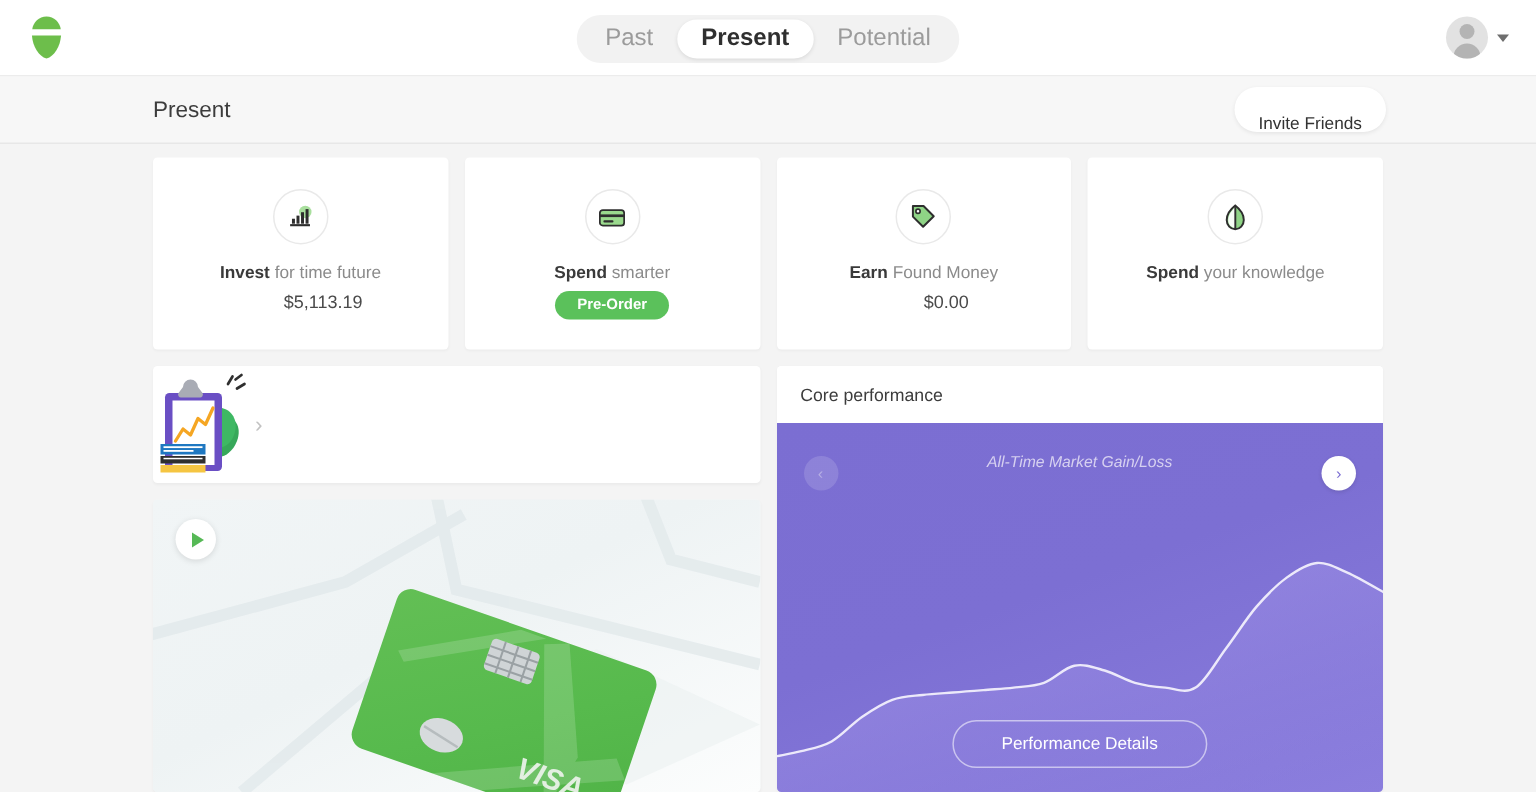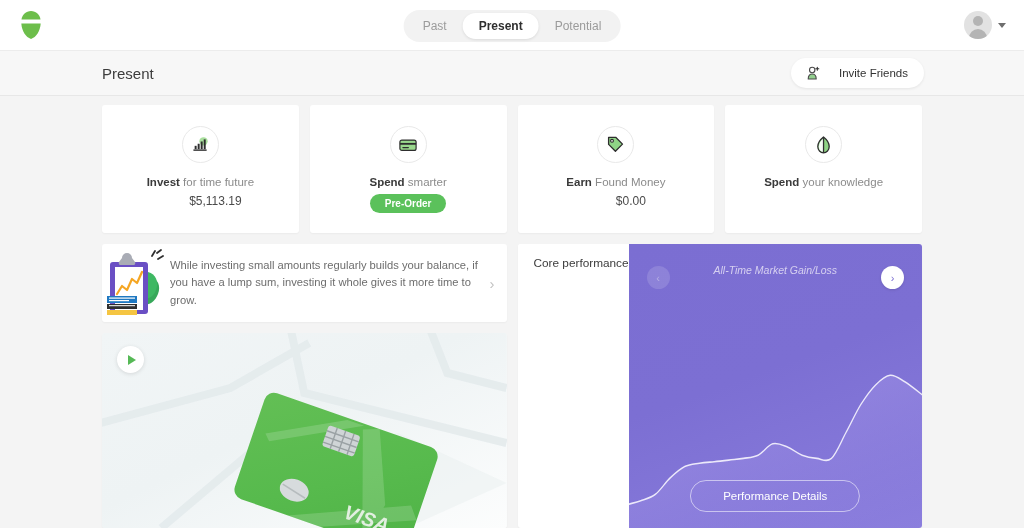--- a/index.html
+++ b/index.html
@@ -35,21 +35,21 @@
     transform: translateX(-50%);
     top: 10px;
     display: flex;
     align-items: center;
     background: #f2f2f2;
     border-radius: 20px;
     height: 32px;
     padding: 3px;
   }
   .seg-item {
-    font-size: 12px;
+    font-size: 16px;
     color: #9b9b9b;
     padding: 0 16px;
     line-height: 26px;
     height: 26px;
     border-radius: 14px;
     cursor: pointer;
     white-space: nowrap;
   }
   .seg-item.active {
     background: #ffffff;
@@ -119,20 +119,21 @@
     gap: 19px;
     background: #fff;
     border-radius: 18px;
     height: 30px;
     padding: 0 16px;
     font-size: 11.5px;
     color: #333;
     box-shadow: 0 1px 3px rgba(0,0,0,0.08);
     cursor: pointer;
     white-space: nowrap;
+    flex-direction: column;
   }
 
   
   .content {
     padding: 9px 102px 0 102px;
     background: #f4f4f4;
     height: 432px;
   }
   .row-cards {
     display: flex;
@@ -249,20 +250,21 @@
   }
 
   
   .perf-card {
     background: #fff;
     border-radius: 3px;
     overflow: hidden;
     height: 284px;
     box-shadow: 0 1px 2px rgba(0,0,0,0.04);
     display: flex;
+    flex-direction: column;
   }
   .perf-header {
     height: 38px;
     display: flex;
     align-items: center;
     padding-left: 16px;
     font-size: 11.8px;
     color: #3c3c3c;
     background: #fff;
   }
@@ -450,21 +452,20 @@
             <polyline points="13,46 18,38 23,42 28,31 33,35 38,24" fill="none" stroke="#f5a623" stroke-width="2.2" stroke-linejoin="round" stroke-linecap="round"></polyline>
             <rect x="3" y="48" width="30" height="7" fill="#1f78c1"></rect>
             <rect x="5" y="49.5" width="26" height="1.2" fill="#ffffff"></rect>
             <rect x="5" y="52" width="20" height="1.2" fill="#ffffff"></rect>
             <rect x="3" y="56" width="30" height="5" fill="#2f2f2f"></rect>
             <rect x="5" y="57.2" width="26" height="1" fill="#ffffff"></rect>
             <rect x="3" y="62" width="30" height="5" fill="#f5c542"></rect>
             <path d="M48 8 L51 3 M54 11 L59 8 M53 5 L57 2" stroke="#2f2f2f" stroke-width="1.8" stroke-linecap="round"></path>
           </svg>
         </div>
-        <div class="tip-text">While investing small amounts regularly builds your balance, if you have a lump sum, investing it whole gives it more time to grow.</div>
         <div class="chev-right-grey">›</div>
       </div>
 
       <div class="video-card">
         <svg width="100%" height="100%" viewBox="0 0 410 195" preserveAspectRatio="none" style="position:absolute;inset:0;">
           <defs>
             <linearGradient id="bgGrad" x1="0" y1="0" x2="1" y2="1">
               <stop offset="0%" stop-color="#f1f5f6"></stop>
               <stop offset="45%" stop-color="#eef3f4"></stop>
               <stop offset="100%" stop-color="#fcfdfd"></stop>

